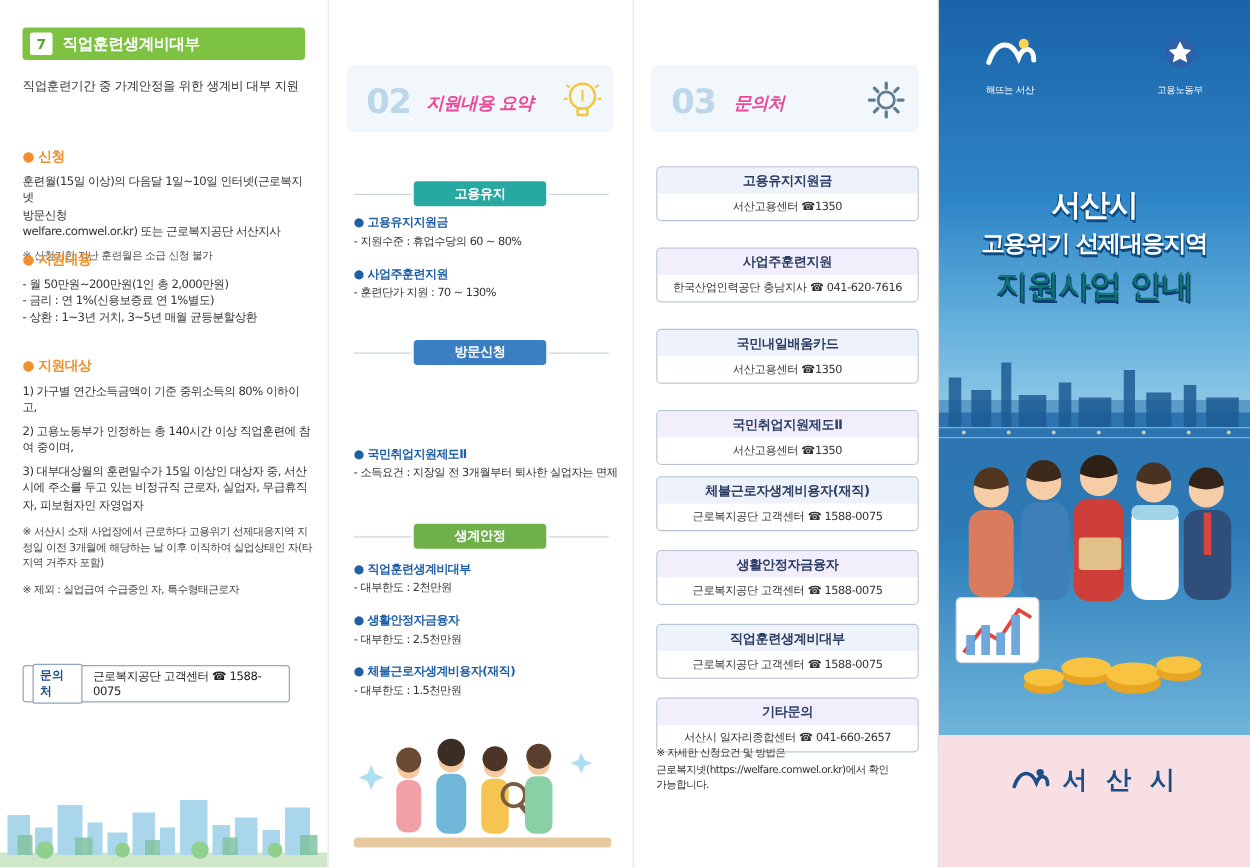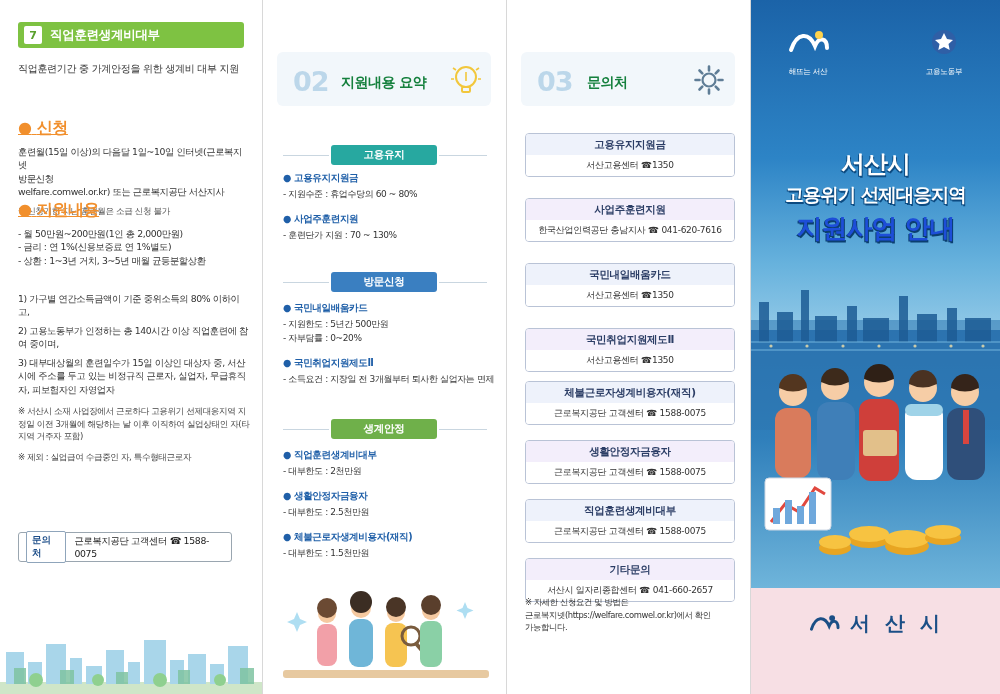--- a/index.html
+++ b/index.html
@@ -15,41 +15,41 @@
 
   
   .panel1{position:absolute;left:0;top:0;width:262px;height:694px;background:#fff;}
   .p1-header{position:absolute;left:18px;top:22px;width:226px;height:26px;
     background:#7ec242;border-radius:3px;display:flex;align-items:center;}
   .p1-num{width:18px;height:18px;margin-left:6px;background:#ffffff;color:#5aa02c;
     font-size:11px;font-weight:bold;display:flex;align-items:center;justify-content:center;border-radius:2px;}
   .p1-htitle{margin-left:8px;color:#fff;font-size:12.5px;font-weight:bold;letter-spacing:-.3px;}
   .p1-sub{position:absolute;left:18px;top:62px;width:228px;font-size:10px;color:#333;letter-spacing:-.3px;}
 
-  .bullet-h{font-size:16px;color:#f18f2c;font-weight:bold;letter-spacing:-.4px;text-decoration:underline;}
+  .bullet-h{font-size:11px;color:#f18f2c;font-weight:bold;letter-spacing:-.4px;}
   .bullet-h .dot{color:#f18f2c;}
   .blk{position:absolute;left:18px;width:232px;}
   .ln{font-size:9.3px;color:#333;line-height:1.45;letter-spacing:-.4px;}
   .ln.small{font-size:8.6px;color:#555;}
   .note{font-size:8.6px;color:#444;line-height:1.45;letter-spacing:-.4px;}
 
   .p1-contact{position:absolute;left:18px;top:532px;width:212px;height:28px;
     border:1px solid #9aa6b0;border-radius:3px;display:flex;align-items:center;background:#fff;}
   .p1-contact .tag{margin-left:7px;font-size:9.5px;color:#1d4e89;font-weight:bold;border:1px solid #8fa5bb;
     padding:2px 5px;border-radius:2px;background:#fff;}
   .p1-contact .txt{margin-left:8px;font-size:9.3px;color:#222;letter-spacing:-.3px;}
 
   
   .city{position:absolute;left:0;bottom:0;width:262px;height:78px;}
 
   
   .panel2{position:absolute;left:263px;top:0;width:243px;height:694px;background:#fff;}
   .sec-head{position:absolute;left:14px;width:214px;height:54px;background:#f2f7fb;border-radius:6px;}
   .sec-num{position:absolute;font-size:27px;font-weight:bold;color:#bcd7ea;letter-spacing:-1px;}
-  .sec-title{position:absolute;font-size:14px;font-weight:bold;color:#15803d;letter-spacing:-.5px;}
+  .sec-title{position:absolute;font-size:14px;font-weight:bold;color:#ec4899;letter-spacing:-.5px;font-style:italic;}
   .pillbar{position:absolute;height:20px;border-radius:3px;display:flex;align-items:center;justify-content:center;}
   .pill-label{font-size:10.5px;font-weight:bold;color:#fff;letter-spacing:-.3px;}
   .rule{position:absolute;height:1px;background:#c9d6e0;}
 
   .b2{position:absolute;left:20px;width:212px;}
   .b2-h{font-size:9.6px;font-weight:bold;color:#1f5fa8;letter-spacing:-.4px;}
   .b2-h .d{color:#1f5fa8;}
   .b2-l{font-size:9px;color:#333;letter-spacing:-.4px;line-height:1.5;}
 
   
@@ -67,21 +67,21 @@
     background:linear-gradient(180deg,#2a6fae 0%,#2f7fbb 40%,#74b9dd 100%);}
   .p4-bottom{position:absolute;left:0;top:588px;width:249px;height:106px;background:#f7dfe4;}
   .p4-logo-l{position:absolute;left:22px;top:26px;width:70px;text-align:center;}
   .p4-logo-r{position:absolute;right:18px;top:26px;width:76px;text-align:center;}
   .logo-cap{font-size:7.6px;color:#fff;margin-top:3px;letter-spacing:-.3px;}
   .cover-title{position:absolute;left:0;top:148px;width:249px;text-align:center;}
   .ct1{font-size:24px;font-weight:bold;color:#ffffff;letter-spacing:-1px;
        text-shadow:1px 2px 0 #0c4a80, -1px 1px 0 #0c4a80;}
   .ct2{font-size:18.5px;font-weight:bold;color:#ffffff;letter-spacing:-1px;margin-top:2px;
        text-shadow:1px 2px 0 #0c4a80, -1px 1px 0 #0c4a80;}
-  .ct3{font-size:26px;font-weight:bold;color:#1d4ed8;letter-spacing:-1px;margin-top:4px;
+  .ct3{font-size:26px;font-weight:normal;color:#0f766e;letter-spacing:-1px;margin-top:4px;
        text-shadow:1px 2px 0 #0b3f70, -1px 1px 0 #0b3f70;}
   .p4-foot{position:absolute;left:0;top:610px;width:249px;display:flex;align-items:center;justify-content:center;gap:9px;}
   .p4-foot .name{font-size:20px;font-weight:bold;color:#1b4f86;letter-spacing:4px;}
 </style>
 </head>
 <body>
 
 <div class="page">
 
   <div class="fold" style="left:262px"></div>
@@ -112,20 +112,24 @@
       <div class="bullet-h">
         <span class="dot">●</span>
         <span>지원내용</span>
       </div>
       <div class="ln" style="margin-top:6px">- 월 50만원~200만원(1인 총 2,000만원)</div>
       <div class="ln">- 금리 : 연 1%(신용보증료 연 1%별도)</div>
       <div class="ln">- 상환 : 1~3년 거치, 3~5년 매월 균등분할상환</div>
     </div>
 
     <div class="blk" style="top:285px">
+      <div class="bullet-h">
+        <span class="dot">●</span>
+        <span>지원대상</span>
+      </div>
       <div class="ln" style="margin-top:7px">1) 가구별 연간소득금액이 기준 중위소득의 80% 이하이고,</div>
       <div class="ln" style="margin-top:5px">2) 고용노동부가 인정하는 총 140시간 이상 직업훈련에 참여 중이며,</div>
       <div class="ln" style="margin-top:5px">3) 대부대상월의 훈련일수가 15일 이상인 대상자 중, 서산시에 주소를 두고 있는 비정규직 근로자, 실업자, 무급휴직자, 피보험자인 자영업자</div>
       <div class="note" style="margin-top:9px">※ 서산시 소재 사업장에서 근로하다 고용위기 선제대응지역 지정일 이전 3개월에 해당하는 날 이후 이직하여 실업상태인 자(타지역 거주자 포함)</div>
       <div class="note" style="margin-top:8px">※ 제외 : 실업급여 수급중인 자, 특수형태근로자</div>
     </div>
 
     <div class="p1-contact">
       <div class="tag">문의처</div>
       <div class="txt">근로복지공단 고객센터 ☎ 1588-0075</div>
@@ -189,25 +193,20 @@
       <div class="b2-h"><span class="d">●</span> <span>사업주훈련지원</span></div>
       <div class="b2-l" style="margin-top:3px">- 훈련단가 지원 : 70 ~ 130%</div>
     </div>
 
     <div class="pillbar" style="left:68px;top:272px;width:106px;background:#3a7fc1">
       <span class="pill-label">방문신청</span>
     </div>
     <div class="rule" style="left:20px;top:282px;width:46px;"></div>
     <div class="rule" style="left:176px;top:282px;width:48px;"></div>
 
-    <div class="b2" style="top:302px">
-      <div class="b2-h"><span class="d">●</span> <span>국민내일배움카드</span></div>
-      <div class="b2-l" style="margin-top:3px">- 지원한도 : 5년간 500만원</div>
-      <div class="b2-l">- 자부담률 : 0~20%</div>
-    </div>
     <div class="b2" style="top:357px">
       <div class="b2-h"><span class="d">●</span> <span>국민취업지원제도Ⅱ</span></div>
       <div class="b2-l" style="margin-top:3px">- 소득요건 : 지장일 전 3개월부터 퇴사한 실업자는 면제</div>
     </div>
 
     <div class="pillbar" style="left:68px;top:419px;width:106px;background:#6fb04a">
       <span class="pill-label">생계안정</span>
     </div>
     <div class="rule" style="left:20px;top:429px;width:46px;"></div>
     <div class="rule" style="left:176px;top:429px;width:48px;"></div>

